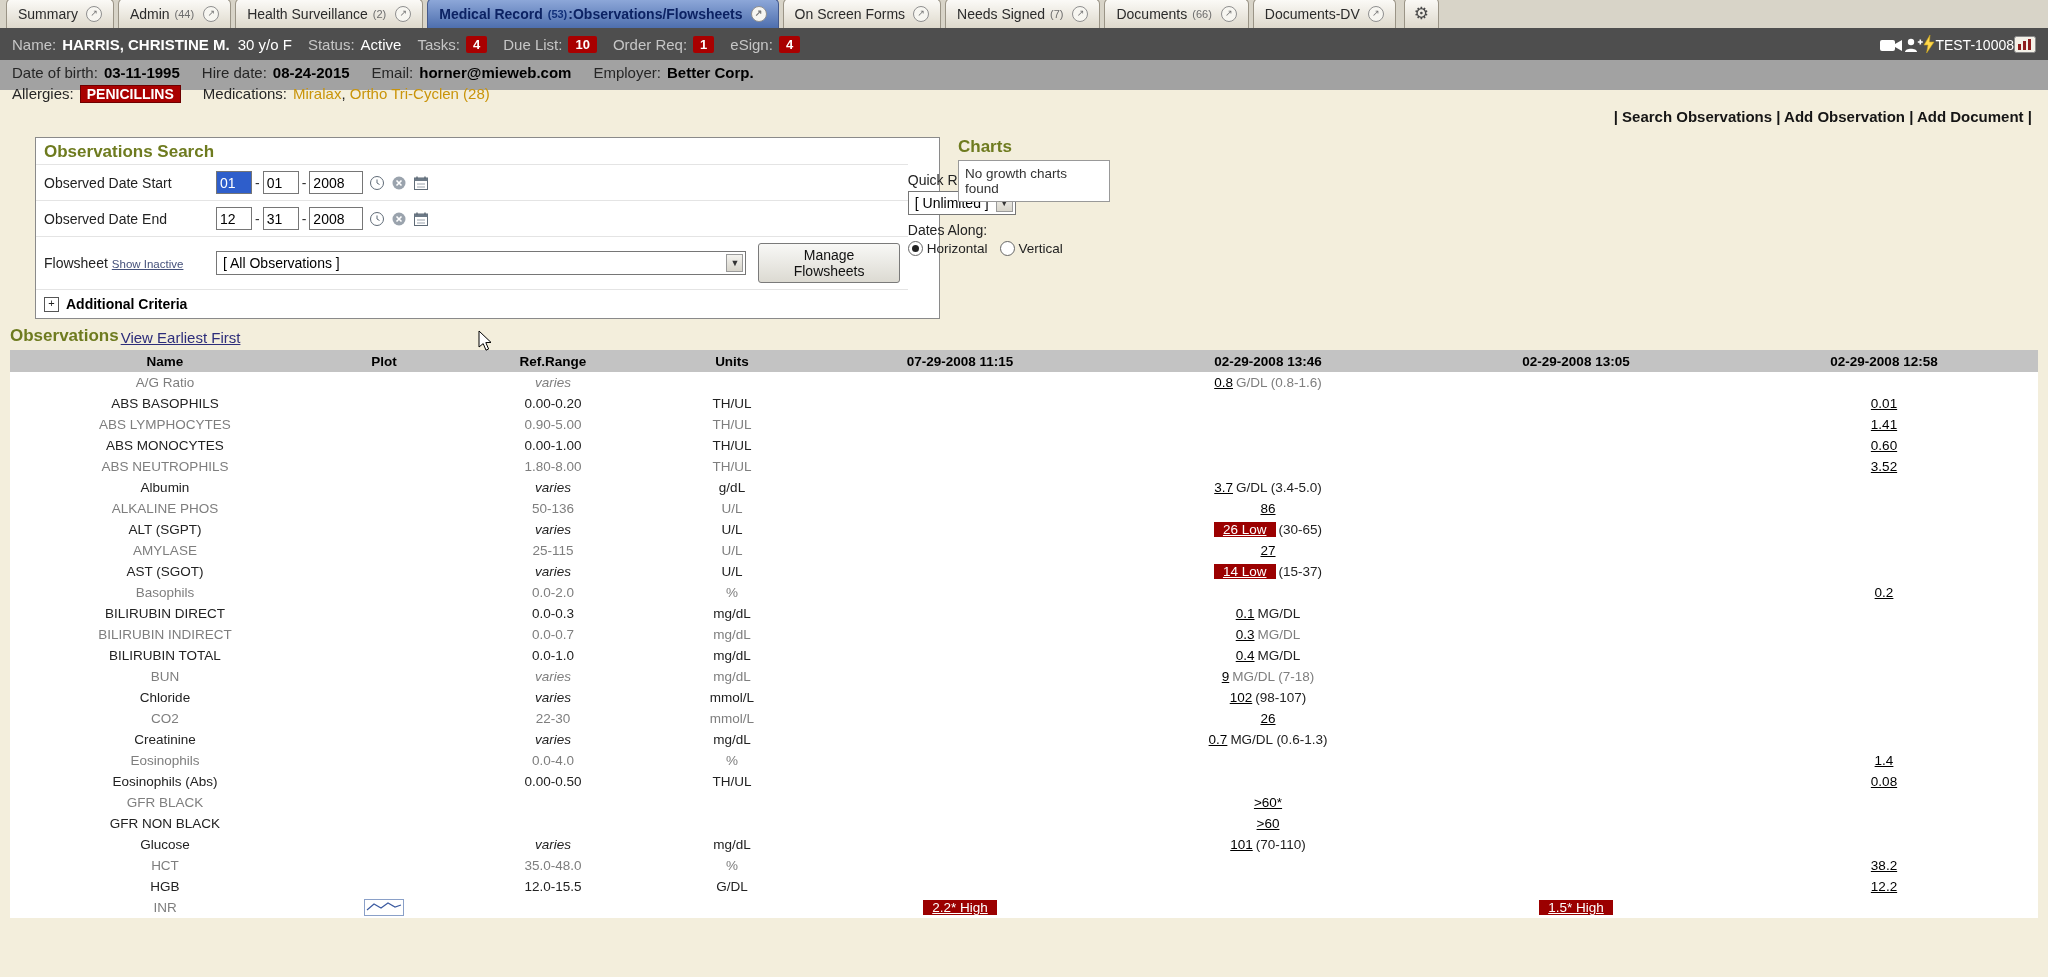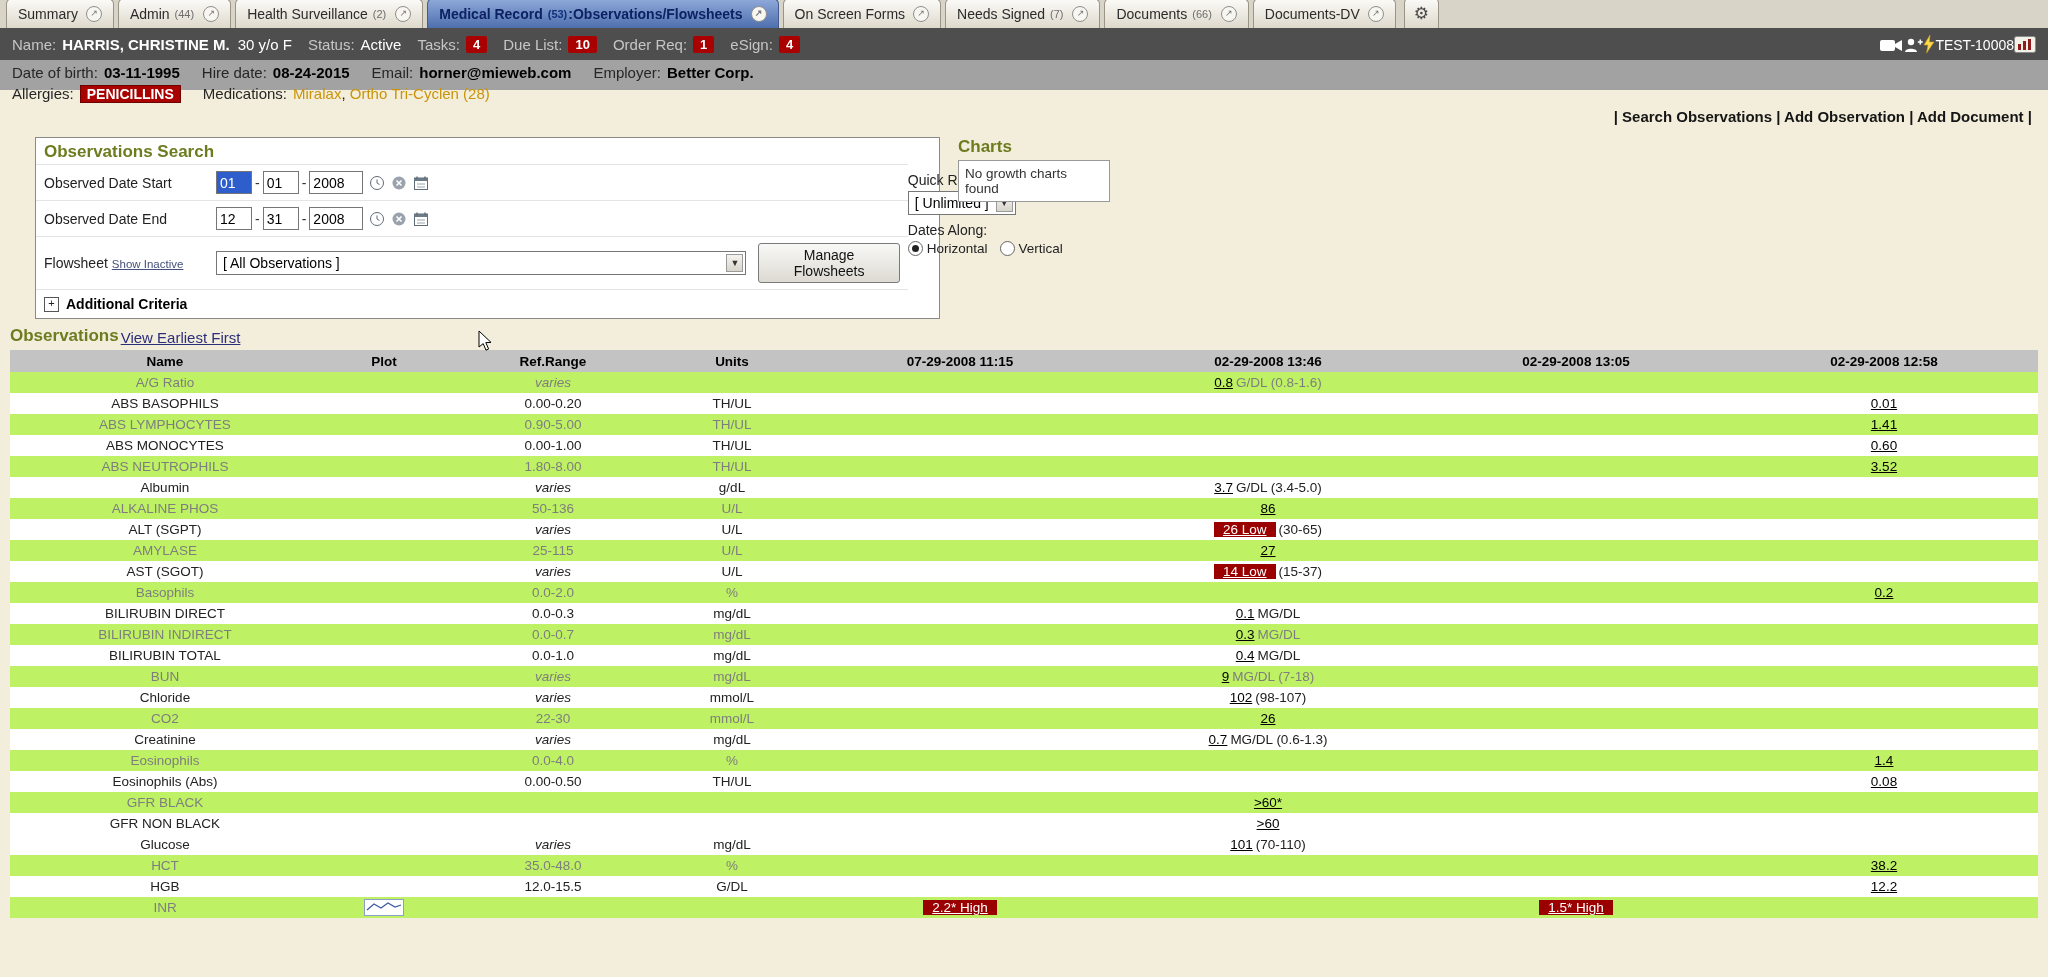--- a/index.html
+++ b/index.html
@@ -138,21 +138,21 @@
   .view-link{color:#2d2d7a;font-size:15px;text-decoration:underline;cursor:pointer;}
   .obs-table{
     position:absolute;left:10px;top:260px;width:2028px;
     border-collapse:collapse;font-size:13.5px;table-layout:fixed;
   }
   .obs-table th{
     background:#c3c3c3;color:#000;font-weight:bold;height:22px;
     text-align:center;padding:0 4px;white-space:nowrap;
   }
   .obs-table td{height:21px;text-align:center;padding:0 4px;white-space:nowrap;overflow:hidden;}
-  .obs-table tr.odd{background:#bef264;}
+  .obs-table tr.odd{background:#ffffff;}
   .obs-table tr.even{background:#ffffff;}
   .obs-table tr.odd td{color:#7e7e7e;}
   .obs-table tr.even td{color:#222;}
   .varies{font-style:italic;}
   .val{color:#000;text-decoration:underline;cursor:pointer;}
   .val.flag{background:#9b0000;color:#fff;padding:0 9px;}
   .rest{margin-left:3px;}
   .plot-thumb{display:inline-block;border:1px solid #8aa0c8;background:#fff;height:15px;line-height:0;}
   
   .cursor{position:absolute;left:478px;top:330px;z-index:99;pointer-events:none;}

